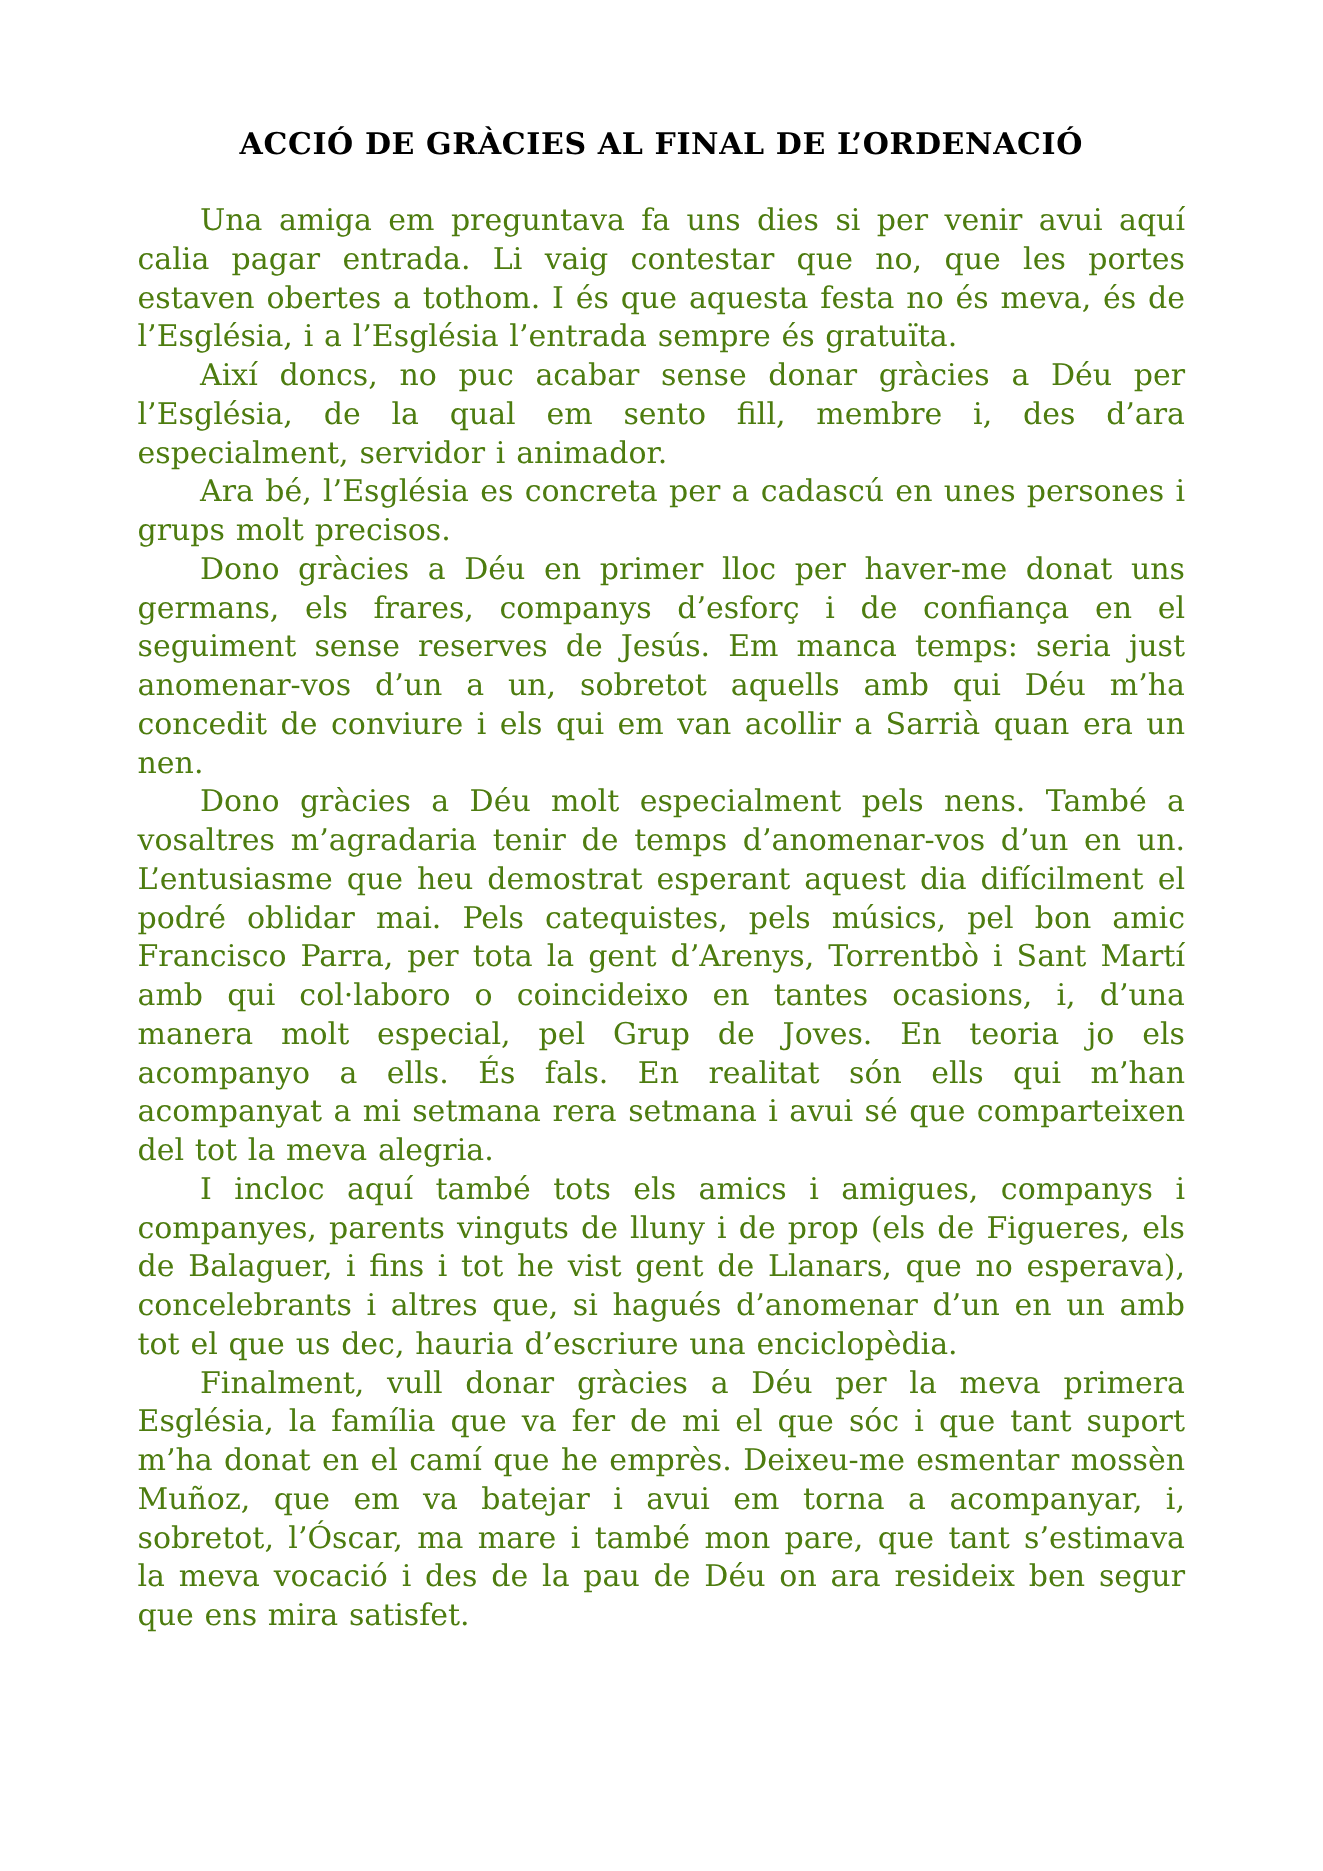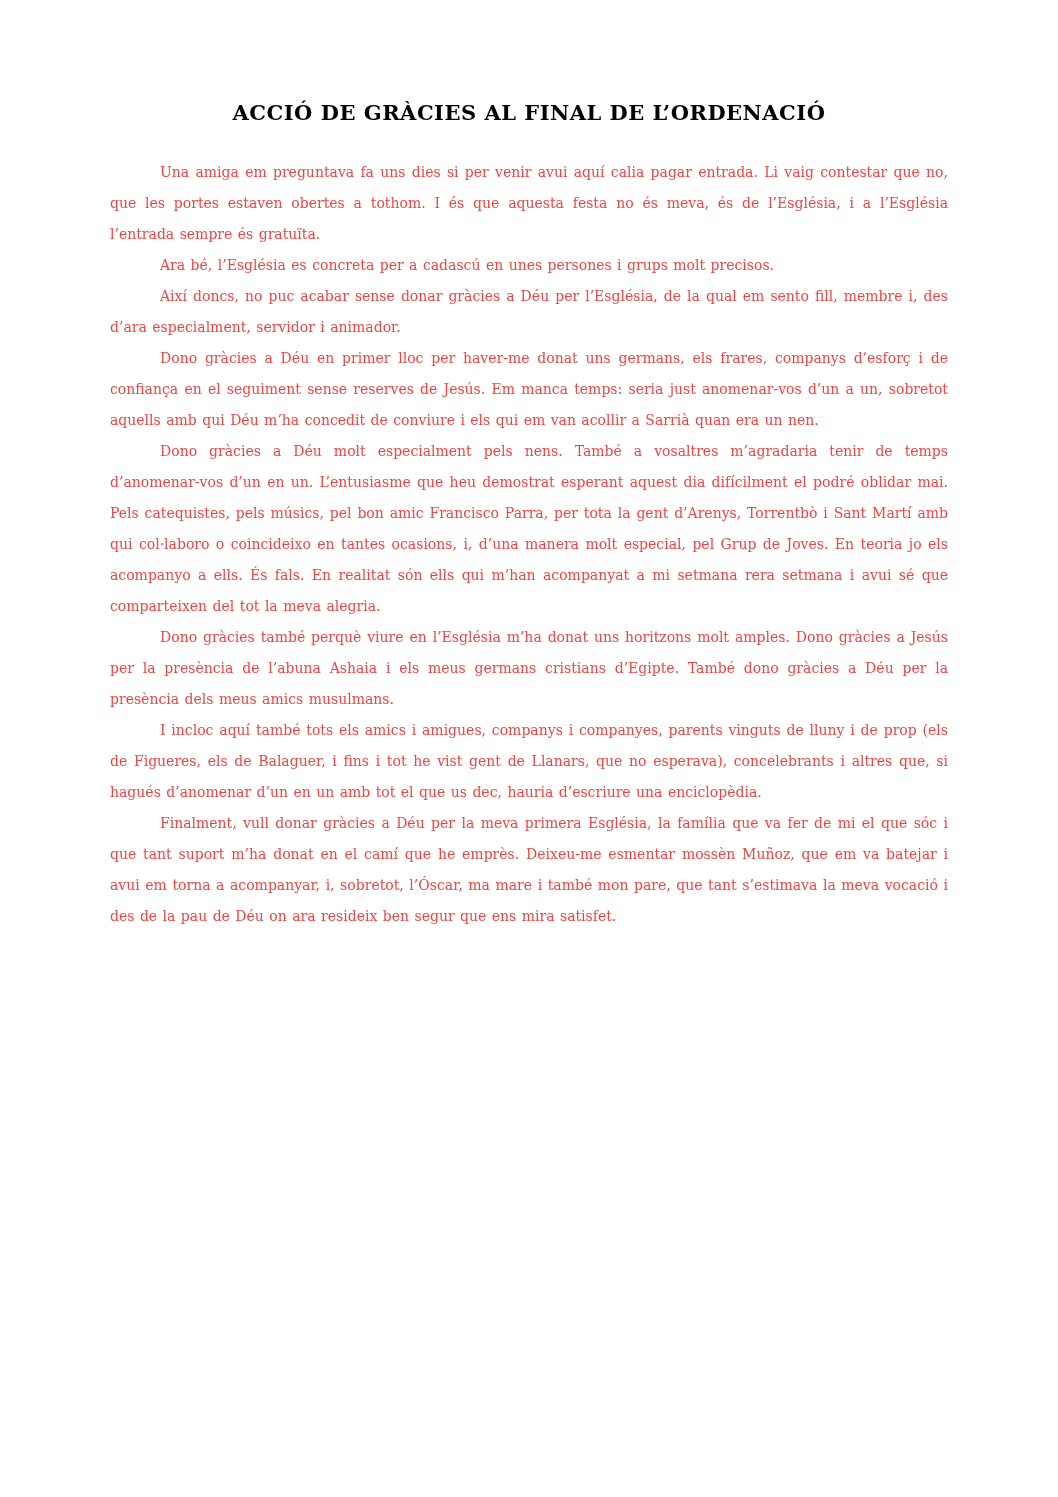--- a/index.html
+++ b/index.html
@@ -11,46 +11,45 @@
     position: relative;
     width: 1058px;
     height: 1497px;
     background: #ffffff;
     box-sizing: border-box;
     padding: 100px 110px 0 110px;
     color: #0a0a0a;
     font-family: "DejaVu Serif", "Liberation Serif", serif;
   }
   .title {
-    font-size: 21px;
+    font-size: 24px;
     font-weight: bold;
     text-align: center;
     letter-spacing: 0.5px;
     margin: 0 0 32px 0;
     color: #000000;
   }
   .body-text p {
     margin: 0;
-    font-size: 14px;
+    font-size: 24px;
     line-height: 31px;
     text-align: justify;
     text-indent: 50px;
     word-spacing: 1px;
-    color: #ef4444;
+    color: #4d7c0f;
   }
 </style>
 </head>
 <body>
 
 <div class="page">
   <h1 class="title">ACCIÓ DE GRÀCIES AL FINAL DE L’ORDENACIÓ</h1>
   <div class="body-text">
     <p>Una amiga em preguntava fa uns dies si per venir avui aquí calia pagar entrada. Li vaig contestar que no, que les portes estaven obertes a tothom. I és que aquesta festa no és meva, és de l’Església, i a l’Església l’entrada sempre és gratuïta.</p>
+    <p>Així doncs, no puc acabar sense donar gràcies a Déu per l’Església, de la qual em sento fill, membre i, des d’ara especialment, servidor i animador.</p>
     <p>Ara bé, l’Església es concreta per a cadascú en unes persones i grups molt precisos.</p>
-    <p>Així doncs, no puc acabar sense donar gràcies a Déu per l’Església, de la qual em sento fill, membre i, des d’ara especialment, servidor i animador.</p>
     <p>Dono gràcies a Déu en primer lloc per haver-me donat uns germans, els frares, companys d’esforç i de confiança en el seguiment sense reserves de Jesús. Em manca temps: seria just anomenar-vos d’un a un, sobretot aquells amb qui Déu m’ha concedit de conviure i els qui em van acollir a Sarrià quan era un nen.</p>
     <p>Dono gràcies a Déu molt especialment pels nens. També a vosaltres m’agradaria tenir de temps d’anomenar-vos d’un en un. L’entusiasme que heu demostrat esperant aquest dia difícilment el podré oblidar mai. Pels catequistes, pels músics, pel bon amic Francisco Parra, per tota la gent d’Arenys, Torrentbò i Sant Martí amb qui col·laboro o coincideixo en tantes ocasions, i, d’una manera molt especial, pel Grup de Joves. En teoria jo els acompanyo a ells. És fals. En realitat són ells qui m’han acompanyat a mi setmana rera setmana i avui sé que comparteixen del tot la meva alegria.</p>
-    <p>Dono gràcies també perquè viure en l’Església m’ha donat uns horitzons molt amples. Dono gràcies a Jesús per la presència de l’abuna Ashaia i els meus germans cristians d’Egipte. També dono gràcies a Déu per la presència dels meus amics musulmans.</p>
     <p>I incloc aquí també tots els amics i amigues, companys i companyes, parents vinguts de lluny i de prop (els de Figueres, els de Balaguer, i fins i tot he vist gent de Llanars, que no esperava), concelebrants i altres que, si hagués d’anomenar d’un en un amb tot el que us dec, hauria d’escriure una enciclopèdia.</p>
     <p>Finalment, vull donar gràcies a Déu per la meva primera Església, la família que va fer de mi el que sóc i que tant suport m’ha donat en el camí que he emprès. Deixeu-me esmentar mossèn Muñoz, que em va batejar i avui em torna a acompanyar, i, sobretot, l’Óscar, ma mare i també mon pare, que tant s’estimava la meva vocació i des de la pau de Déu on ara resideix ben segur que ens mira satisfet.</p>
   </div>
 
 </div>
 
 </body></html>

